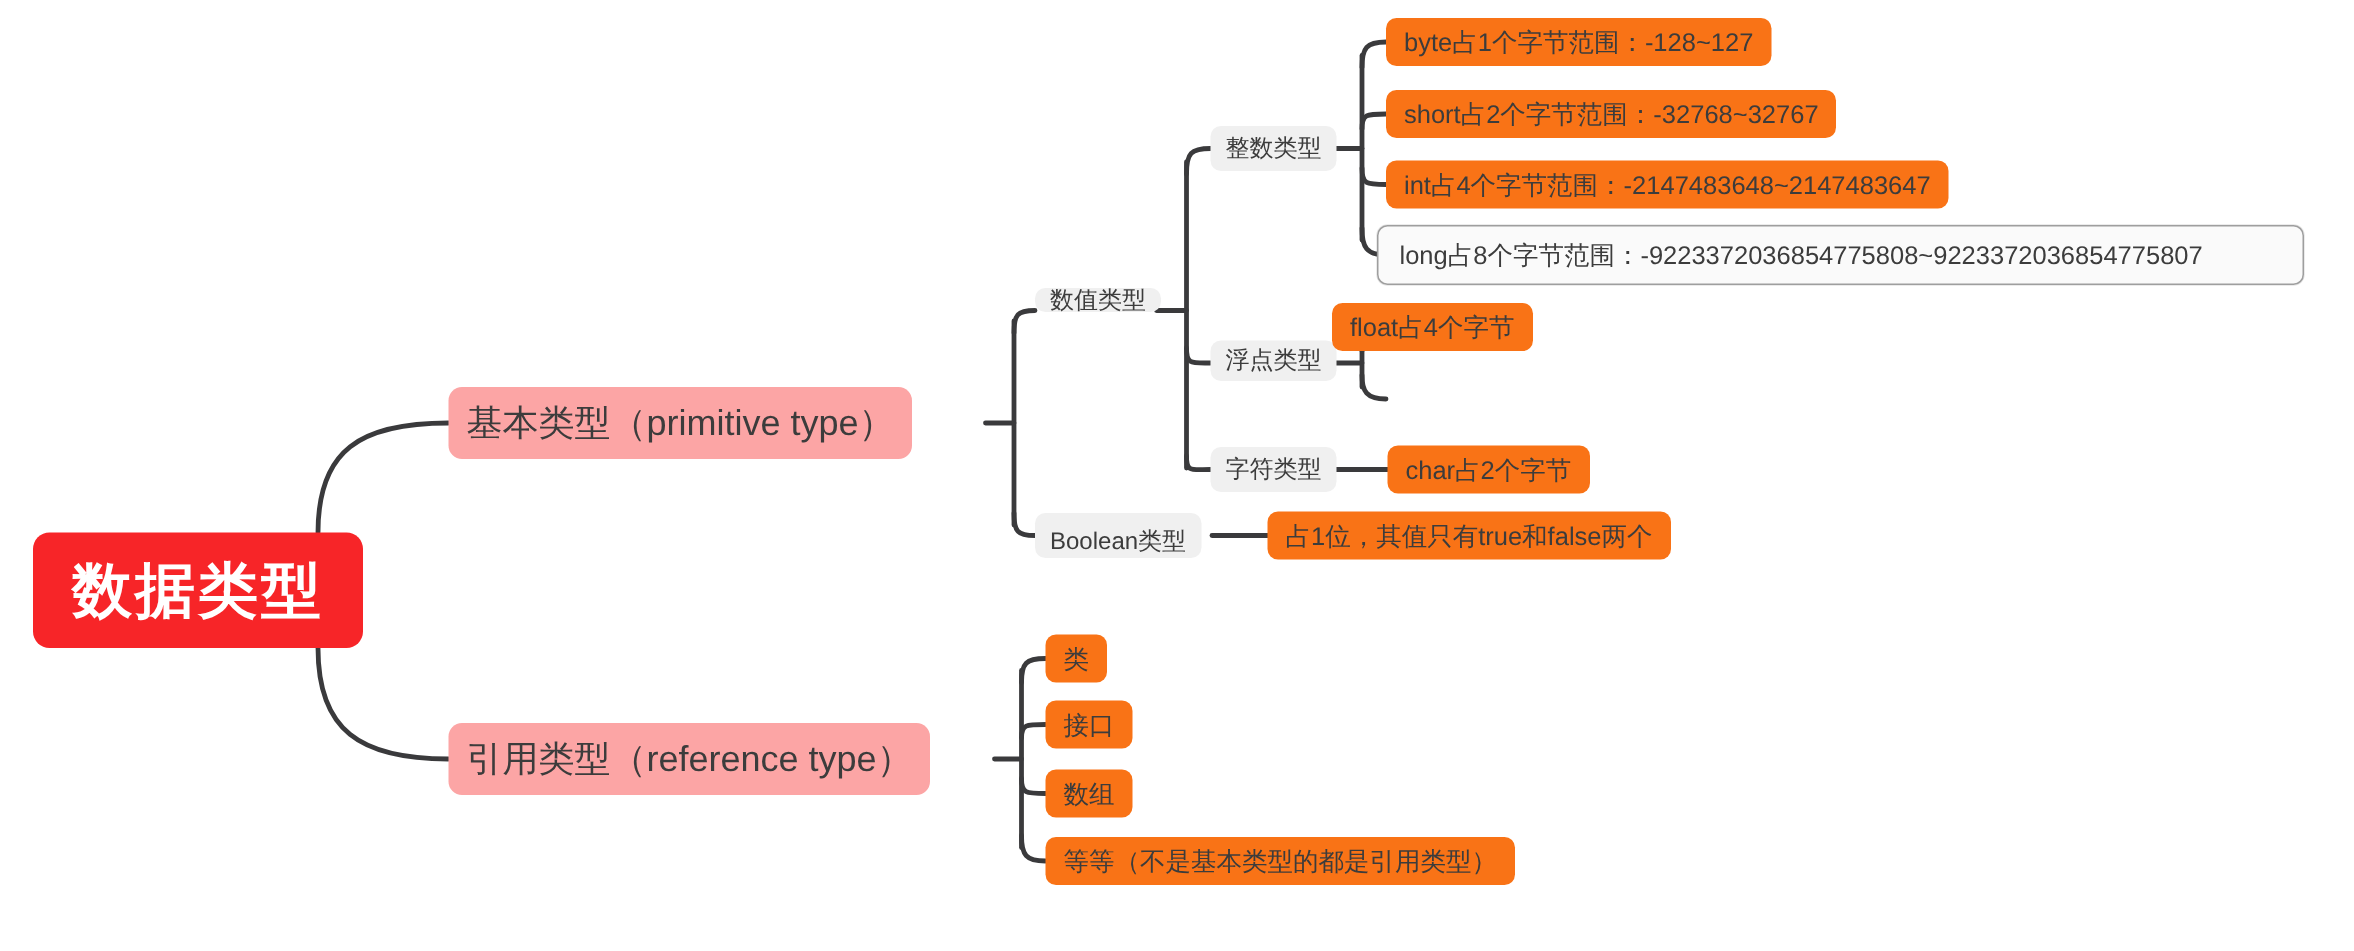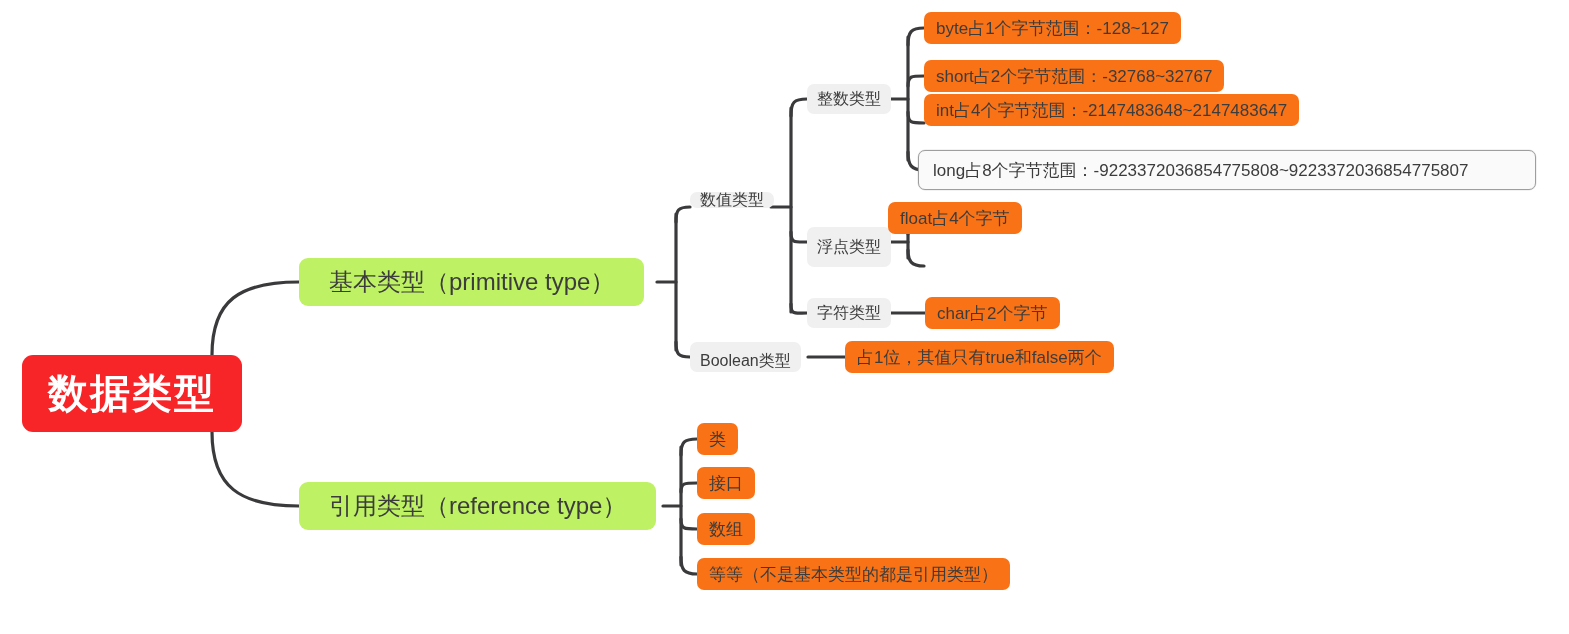--- a/index.html
+++ b/index.html
@@ -43,23 +43,23 @@
     background: #f72528;
     color: #ffffff;
     font-weight: bold;
     font-size: 40px;
     border-radius: 11px;
     padding: 0 26px;
     letter-spacing: 2px;
   }
   
   .node.branch {
-    background: #bef264;
+    background: #fca5a5;
     font-size: 24px;
-    padding: 0 30px;
+    padding: 0 12px;
     border-radius: 9px;
   }
   
   .node.sub {
     background: #f0f0f0;
     font-size: 16px;
     padding: 0 10px;
     border-radius: 7px;
   }
   
@@ -141,41 +141,41 @@
   </div>
 
   <div class="node sub" style="left:690px; top:342px; height:30px;align-items:flex-end;">
     <span>Boolean类型</span>
   </div>
 
   <div class="node sub" style="left:807px; top:84px; height:30px;">
     <span>整数类型</span>
   </div>
 
-  <div class="node sub" style="left:807px; top:227px; height:40px;">
+  <div class="node sub" style="left:807px; top:227px; height:27px;">
     <span>浮点类型</span>
   </div>
 
   <div class="node sub" style="left:807px; top:298px; height:30px;align-items:center;">
     <span>字符类型</span>
   </div>
 
   <div class="node leaf" style="left:845px; top:341px; height:32px;">
     <span>占1位，其值只有true和false两个</span>
   </div>
 
   <div class="node leaf" style="left:924px; top:12px; height:32px;">
     <span>byte占1个字节范围：-128~127</span>
   </div>
 
   <div class="node leaf" style="left:924px; top:60px; height:32px;">
     <span>short占2个字节范围：-32768~32767</span>
   </div>
 
-  <div class="node leaf" style="left:924px; top:94px; height:32px;">
+  <div class="node leaf" style="left:924px; top:107px; height:32px;">
     <span>int占4个字节范围：-2147483648~2147483647</span>
   </div>
 
   <div class="node leaf selected" style="left:918px; top:150px; height:40px; width:618px; padding:0 14px;">
     <span>long占8个字节范围：-9223372036854775808~9223372036854775807</span>
   </div>
 
   <div class="node leaf" style="left:888px; top:202px; height:32px;">
     <span>float占4个字节</span>
   </div>

